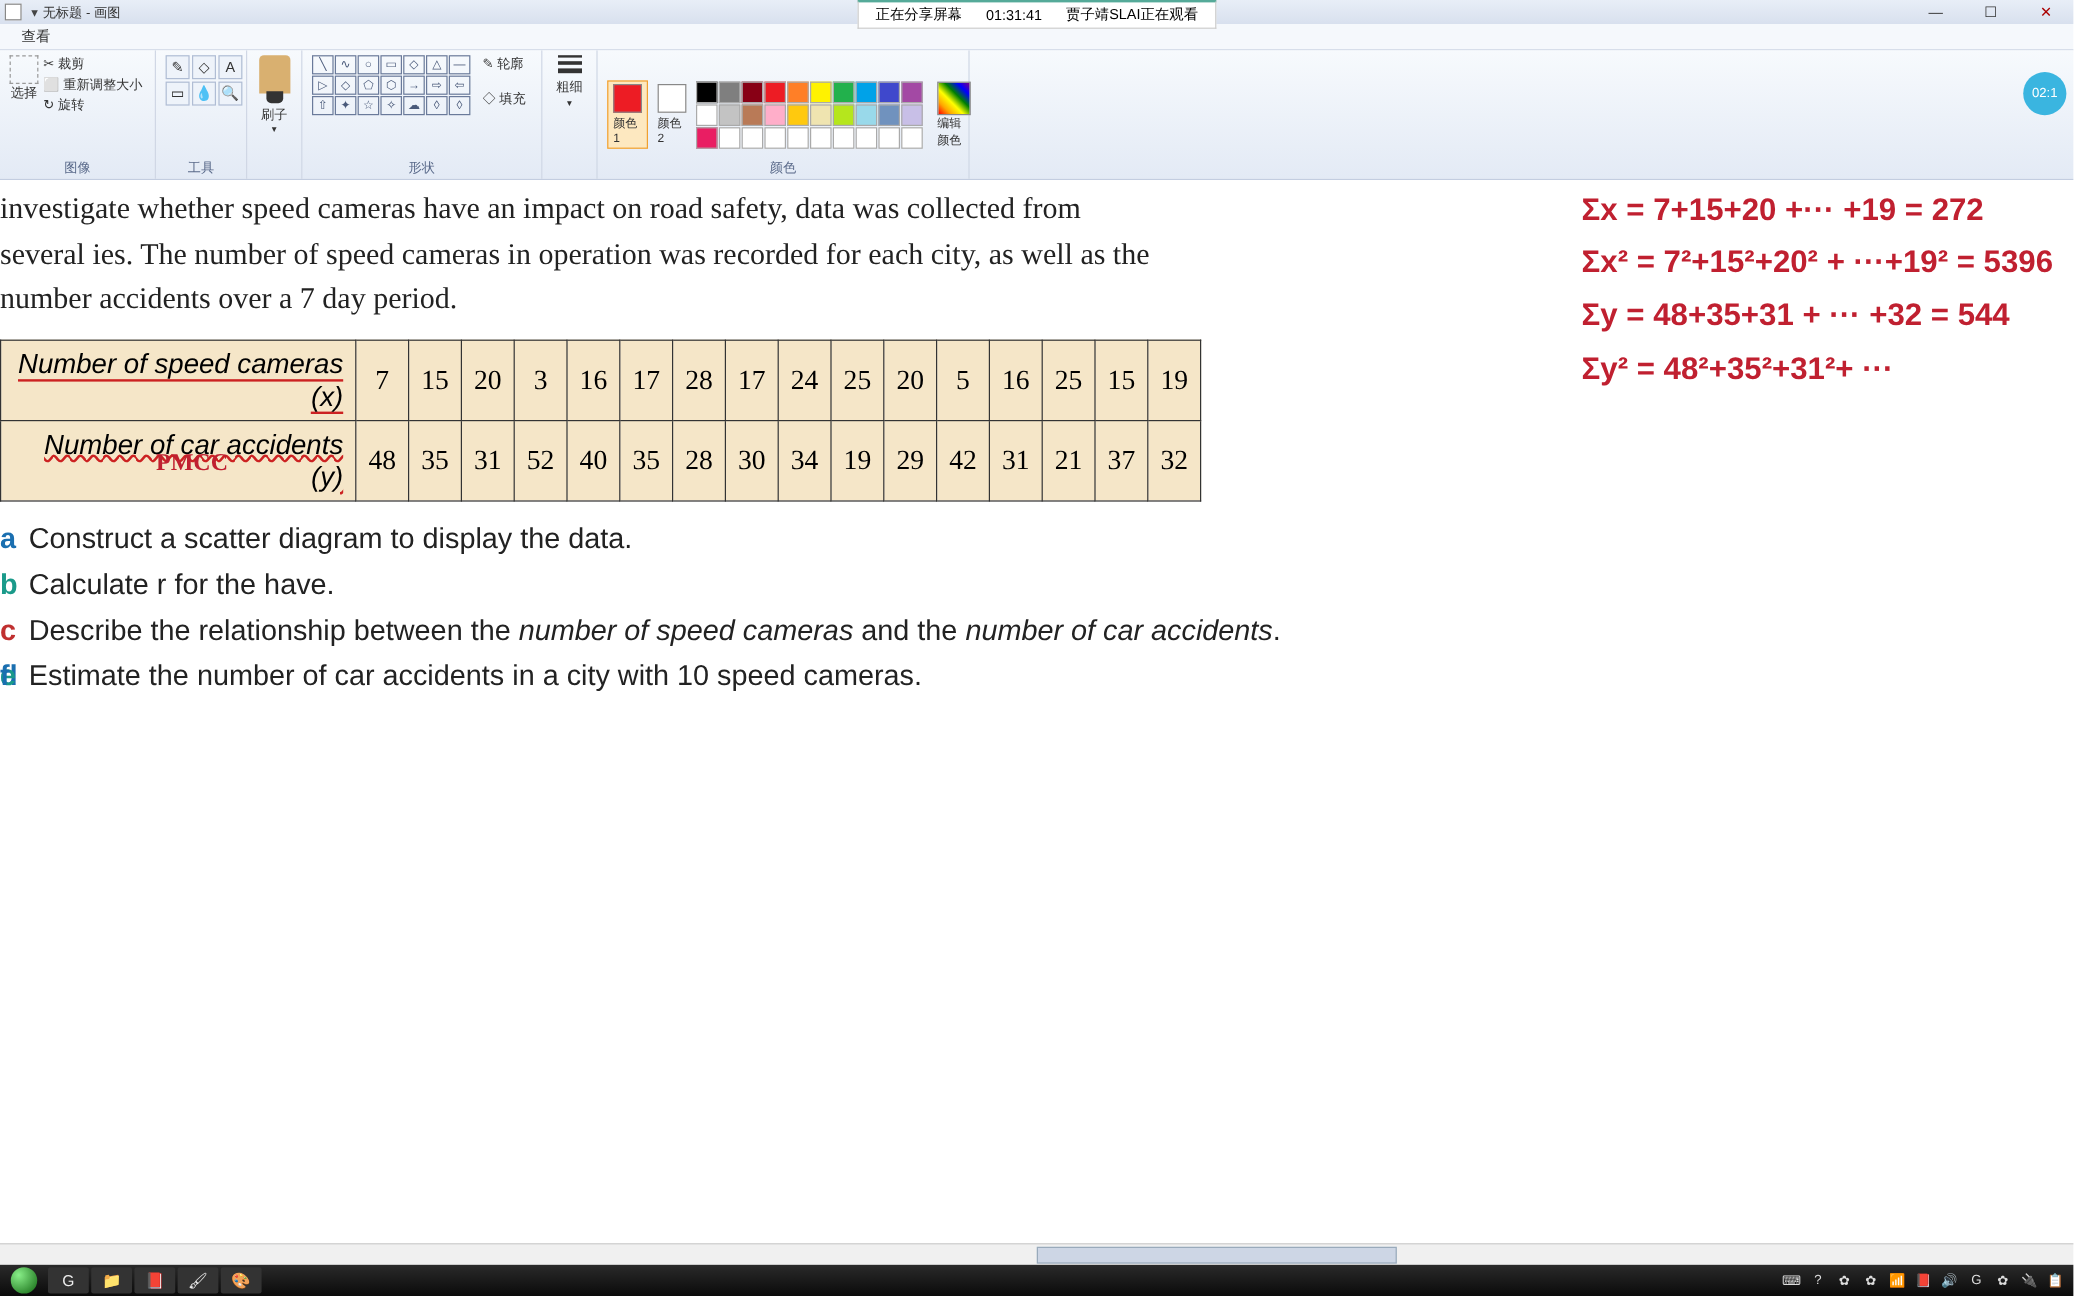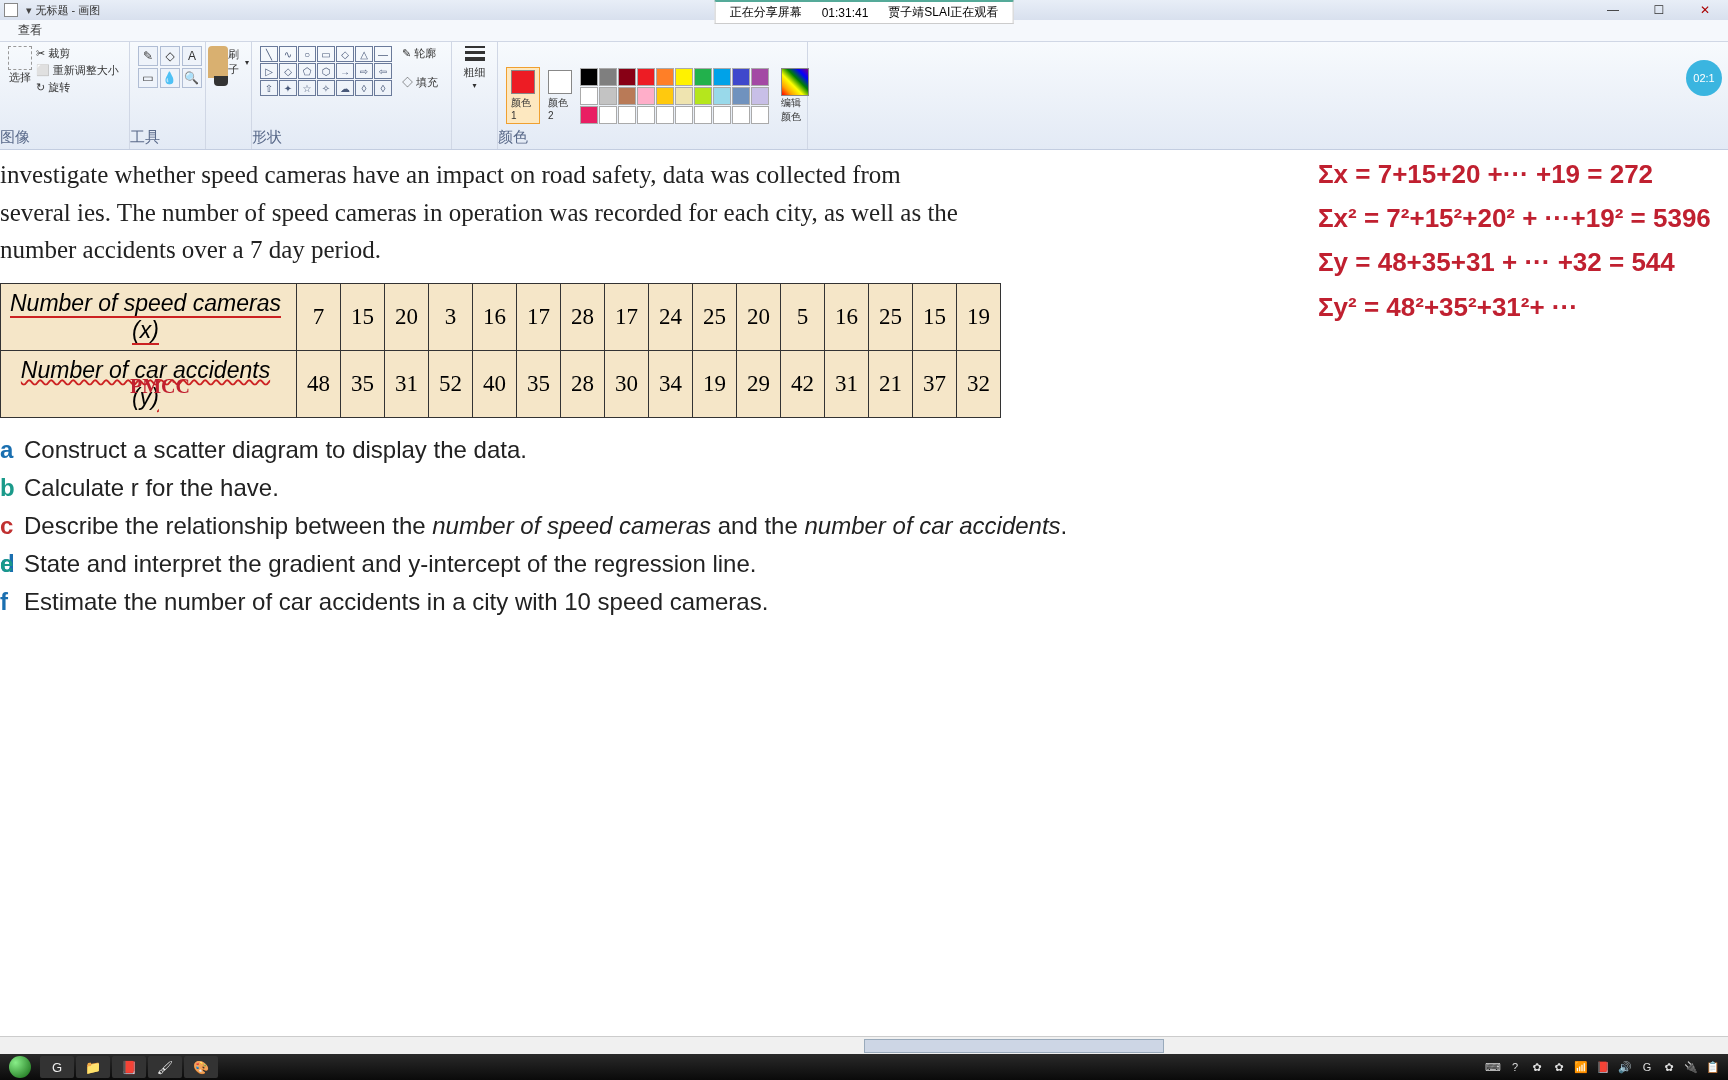--- a/index.html
+++ b/index.html
@@ -15,34 +15,34 @@
 
 .menu-bar { height: 22px; background: #f5f8fc; display: flex; align-items: center; padding-left: 10px; font-size: 12px; color: #333; border-bottom: 1px solid #d0d7e5; }
 .menu-bar .menu-item { padding: 2px 8px; }
 
 
 .share-banner { position: absolute; top: 0; left: 50%; transform: translateX(-50%); background: #fff; border: 1px solid #ccc; border-top: 2px solid #5a9; height: 24px; display: flex; align-items: center; font-size: 12px; padding: 0 14px; gap: 20px; z-index: 10; }
 
 
 .ribbon { height: 108px; background: linear-gradient(#f7fafd, #e3eaf5); border-bottom: 1px solid #c3cde0; display: flex; }
 .ribbon-group { border-right: 1px solid #d0d7e5; padding: 4px 8px; display: flex; flex-direction: column; position: relative; }
-.ribbon-group-label { position: absolute; bottom: 2px; left: 0; right: 0; text-align: left; font-size: 15px; color: #5a6a8a; }
+.ribbon-group-label { position: absolute; bottom: 2px; left: 0; right: 0; text-align: center; font-size: 11px; color: #5a6a8a; }
 .ribbon-group-content { flex: 1; display: flex; align-items: flex-start; gap: 4px; font-size: 11px; color: #333; }
 
 
 .img-group-col { display: flex; flex-direction: column; gap: 2px; }
 .img-group-icon { width: 24px; height: 24px; border: 1px dashed #999; }
 .small-btn { display: flex; align-items: center; gap: 3px; font-size: 11px; }
 
 
 .tool-grid { display: grid; grid-template-columns: repeat(3, 20px); gap: 2px; }
 .tool-grid .t { width: 20px; height: 20px; border: 1px solid #b0bdd4; background: #eef3fa; display:flex; align-items:center; justify-content:center; font-size:12px; }
 
 
-.brush-col { display: flex; flex-direction: row; align-items: center; }
+.brush-col { display: flex; flex-direction: column; align-items: center; }
 .brush-icon { width: 26px; height: 32px; background: #d9b070; border-radius: 4px 4px 0 0; position: relative; }
 .brush-icon::after { content:''; position:absolute; bottom:-8px; left:6px; width:14px; height:10px; background:#333; border-radius:0 0 4px 4px; }
 
 
 .shapes-grid { display: grid; grid-template-columns: repeat(7, 18px); gap: 1px; }
 .shapes-grid .s { width: 18px; height: 16px; border: 1px solid #6a7a9a; font-size: 10px; display:flex; align-items:center; justify-content:center; color:#4a5a7a; }
 .shape-btns { display:flex; flex-direction:column; font-size:11px; margin-left:6px; gap:14px; }
 
 
 .stroke-col { display:flex; flex-direction:column; align-items:center; gap:1px;text-align:right; }
@@ -60,21 +60,21 @@
 .rainbow { width:28px; height:28px; background: linear-gradient(45deg,red,orange,yellow,green,blue,purple); border:1px solid #888; }
 
 
 .timer-badge { position:absolute; right:6px; top:60px; width:36px; height:36px; border-radius:50%; background:#3ab5e0; color:#fff; display:flex; align-items:center; justify-content:center; font-size:11px; }
 
 
 .canvas-area { position:absolute; top:150px; left:0; right:0; bottom:26px; background:#fff; overflow:hidden; }
 .problem-text { font-family: "Times New Roman", serif; font-size: 25px; color:#222; line-height:1.5; margin: 6px 0 14px 0; max-width: 960px; }
 .data-table { border-collapse: collapse; margin-bottom: 18px; }
 .data-table td, .data-table th { border: 1.5px solid #333; padding: 6px 10px; font-family:"Times New Roman", serif; font-size:23px; text-align:center; background:#f5e6c8; }
-.data-table .hdr { font-style: italic; text-align:center; padding: 6px 10px 6px 4px; width:296px; }
+.data-table .hdr { font-style: italic; text-align:right; padding: 6px 10px 6px 4px; width:296px; }
 .underline-red { border-bottom: 2px solid #c22; }
 .squiggle { text-decoration: underline wavy #c22; text-decoration-thickness: 2px; }
 .q-list { list-style: none; margin-top: 6px; }
 .q-list li { font-family:"Times New Roman", serif; font-size:24px; color:#222; margin: 10px 0; padding-left: 24px; position:relative; }
 .q-list li .lbl { position:absolute; left:0; font-weight:bold; }
 .q-list li .lbl.blue{color:#1a6fb0;} .q-list li .lbl.teal{color:#1a9a8a;} .q-list li .lbl.red{color:#c03030;}
 .italic { font-style: italic; }
 
 .handwriting { position:absolute; right: -10px; top: 2px; width: 420px; font-family: "Segoe Script","Comic Sans MS", cursive; color:#c02030; font-size:26px; line-height:1.7; font-weight:bold;}
 .pmcc { position:absolute; left:130px; top:225px; font-family:"Segoe Script", cursive; color:#c02030; font-size:20px; font-weight:bold; }
@@ -305,21 +305,21 @@
   </tbody>
     </table>
 
   <div class="pmcc">PMCC</div>
 
   <ul class="q-list">
     <li><span class="lbl blue">a</span><span>Construct a scatter diagram to display the data.</span></li>
     <li><span class="lbl teal">b</span><span>Calculate r for the have.</span></li>
     <li><span class="lbl red">c</span><span><span>Describe the relationship between the </span><span class="italic">number of speed cameras</span><span> and the </span><span class="italic">number of car accidents</span><span>.</span></span></li>
     <li><span class="lbl blue">d</span></li>
-    <li><span class="lbl teal">e</span><span>State and interpret the gradient and y-intercept of the regression line.</span></li>
+    <li><span class="lbl teal">e</span></li>
     <li><span class="lbl blue">f</span><span>Estimate the number of car accidents in a city with 10 speed cameras.</span></li>
   </ul>
 
   <div class="handwriting">
     <div>Σx = 7+15+20 +··· +19 = 272</div>
     <div>Σx² = 7²+15²+20² + ···+19² = 5396</div>
     <div>Σy = 48+35+31 + ··· +32 = 544</div>
     <div>Σy² = 48²+35²+31²+ ···</div>
   </div>
 </div>

